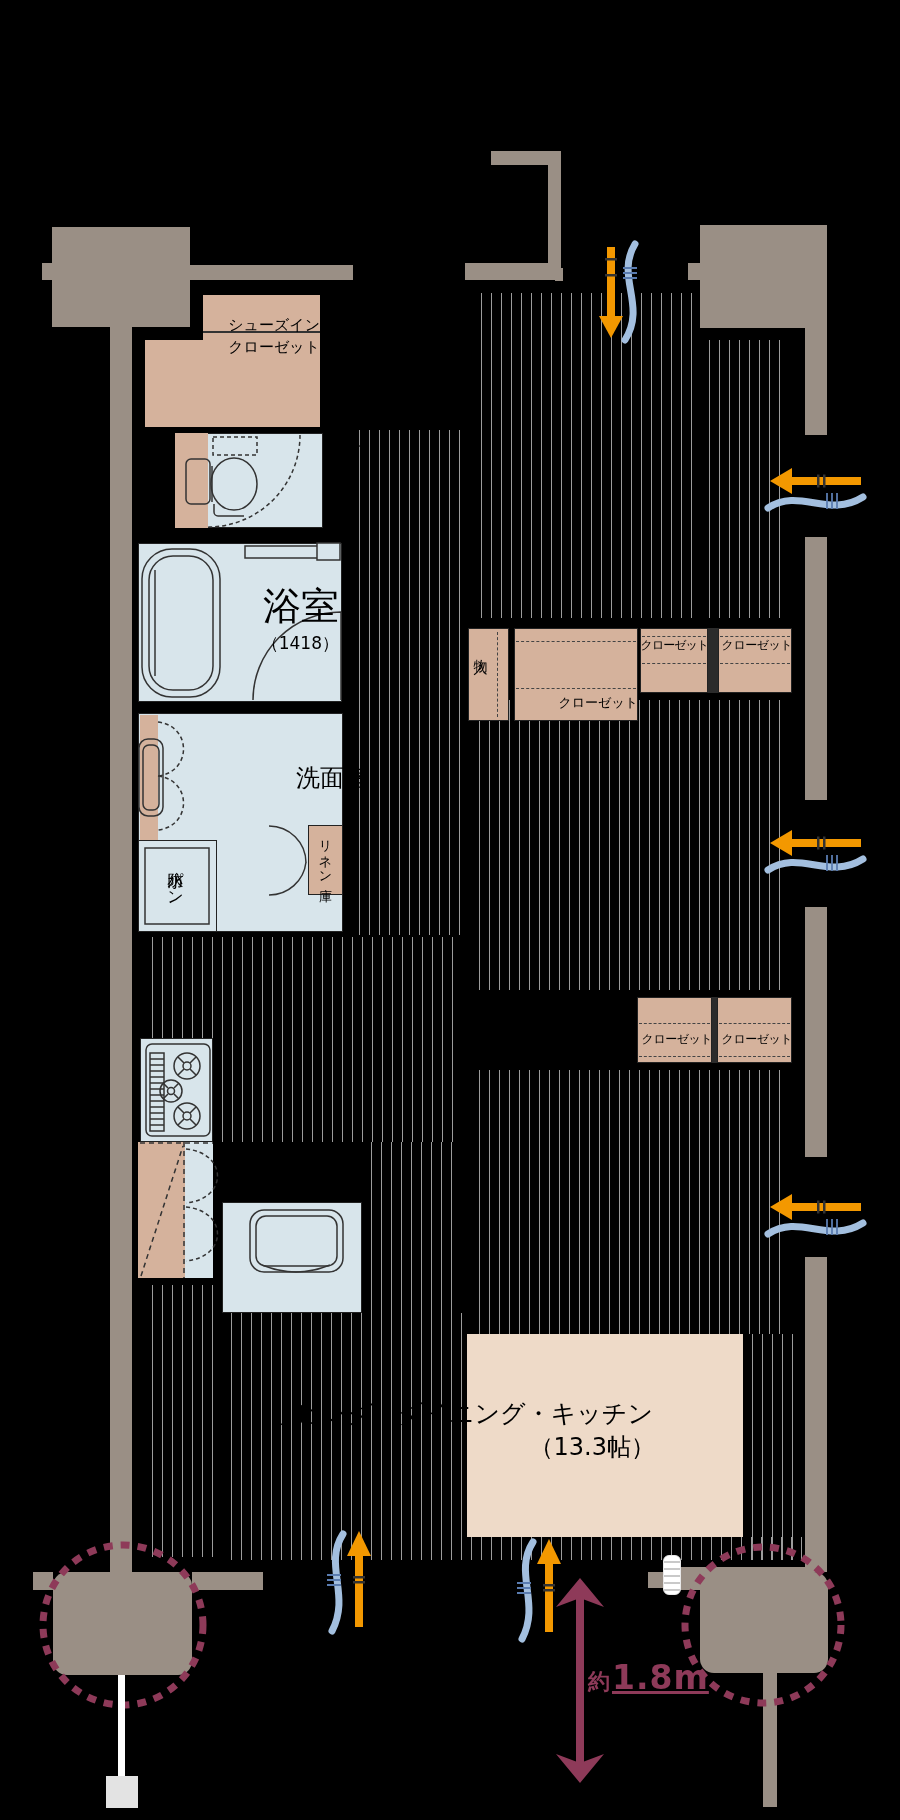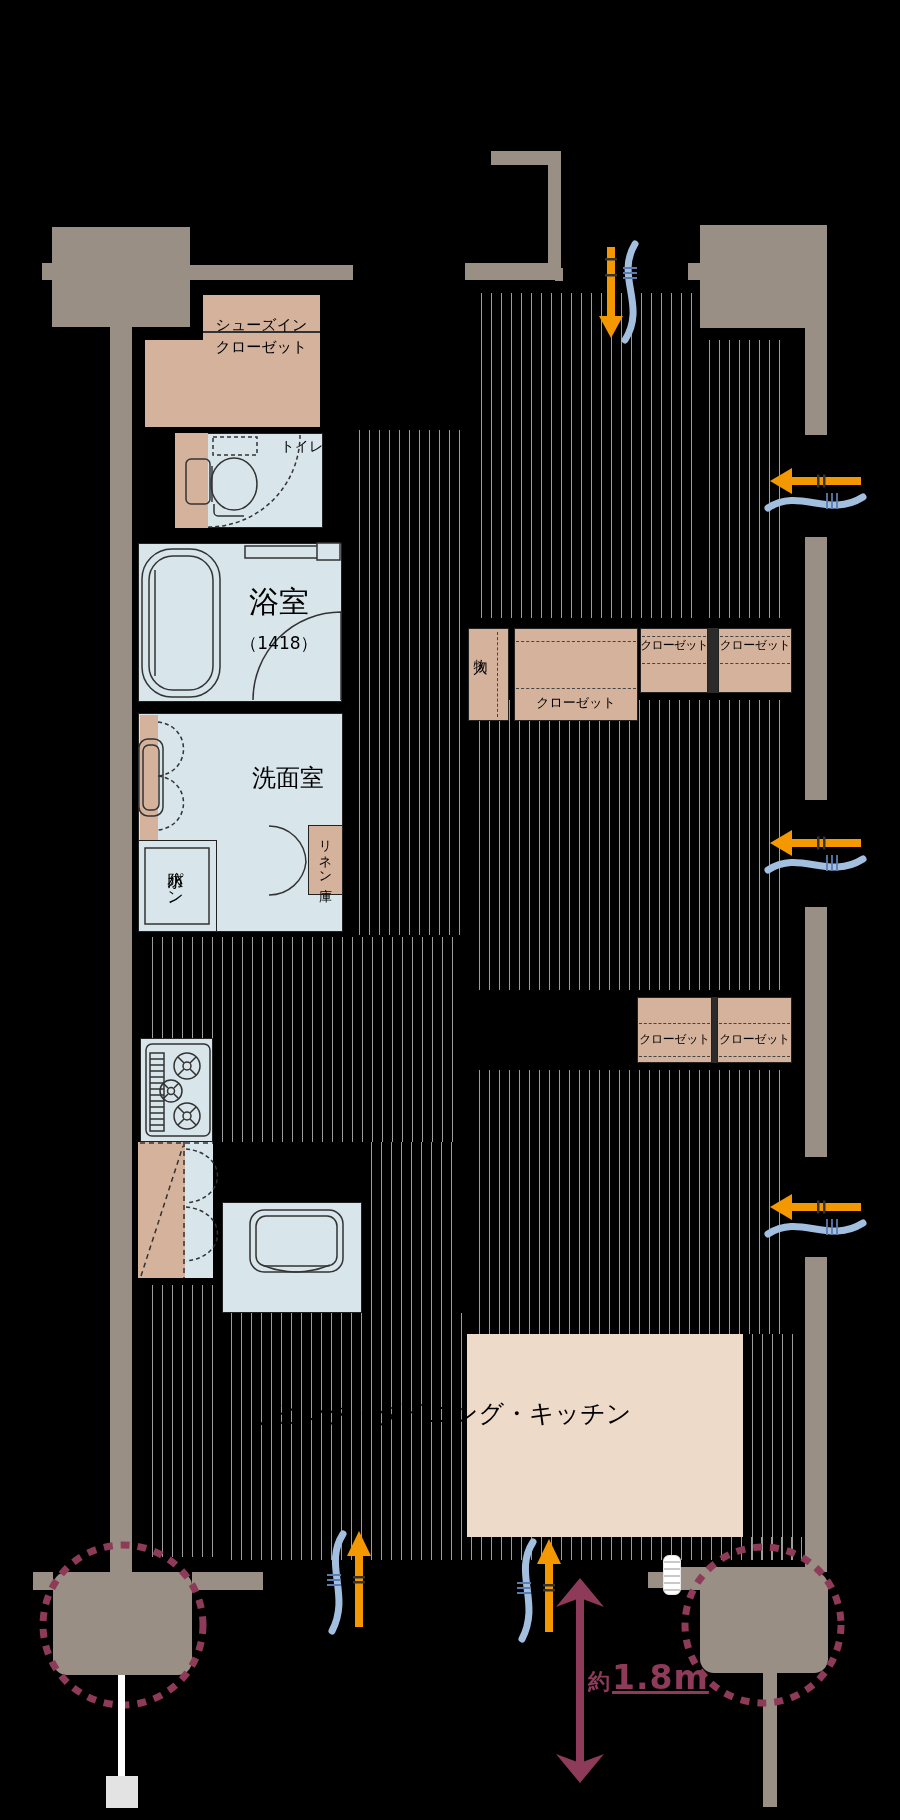--- a/index.html
+++ b/index.html
@@ -2,21 +2,21 @@
 <html><head>
 <meta charset="utf-8">
 <style>
   html,body{margin:0;padding:0;background:#000;}
   #plan{position:relative;width:900px;height:1820px;background:#000;overflow:hidden;
         font-family:"DejaVu Sans","Liberation Sans",sans-serif;}
   .layer{position:absolute;left:0;top:0;width:900px;height:1820px;pointer-events:none;}
   .abs{position:absolute;}
   svg.layer{display:block;}
   .lbl{position:absolute;color:#000;line-height:1.15;white-space:nowrap;}
-  .lbl.c{text-align:center;}
+  .lbl.c{text-align:right;}
   .lbl.vert{writing-mode:vertical-rl;text-orientation:upright;letter-spacing:1px;}
   #measure-label{position:absolute;display:flex;align-items:baseline;gap:2px;font-weight:700;}
   #measure-label .small{font-size:22px;}
   #measure-label .big{font-size:33px;letter-spacing:1px;text-decoration:underline;}
 </style>
 </head>
 <body>
 
 <div id="plan" style="background: rgb(0, 0, 0);">
   <div class="layer" id="hatch-layer">
@@ -139,32 +139,33 @@
       <rect x="250" y="1210" width="93" height="62" rx="14"></rect>
       <rect x="256" y="1216" width="81" height="50" rx="10"></rect>
       <path d="M262,1265 Q296,1279 330,1265"></path>
     </g>
   </svg>
 
   <div class="layer" id="label-layer">
       <div class="lbl c" style="left: 203px; top: 317px; width: 117px; font-size: 15px;">シューズイン</div>
       <div class="lbl c" style="left: 203px; top: 339px; width: 117px; font-size: 15px;">クローゼット</div>
       <div class="lbl c" style="left: 242px; top: 438px; width: 120px; font-size: 14px;">トイレ</div>
-      <div class="lbl c" style="left: 219px; top: 585px; width: 120px; font-size: 30px;">浴室</div>
+      <div class="lbl c" style="left: 219px; top: 585px; width: 120px; font-size: 38px;">浴室</div>
       <div class="lbl c" style="left: 219px; top: 617px; width: 120px; font-size: 17px; margin-top: 17px;">（1418）</div>
       <div class="lbl c" style="left: 208px; top: 765px; width: 160px; font-size: 24px;">洗面室</div>
       <div class="lbl vert" style="left: 166px; top: 859px; font-size: 16px;">防水パン</div>
       <div class="lbl vert" style="left: 317px; top: 831px; font-size: 13px;">リネン庫</div>
       <div class="lbl vert" style="left: 473px; top: 648px; font-size: 14px;">物入</div>
       <div class="lbl c" style="left: 514px; top: 696px; width: 124px; font-size: 13px;">クローゼット</div>
       <div class="lbl c" style="left: 640px; top: 639px; width: 68px; font-size: 12px; letter-spacing: -1px;">クローゼット</div>
       <div class="lbl c" style="left: 718px; top: 639px; width: 74px; font-size: 12px; letter-spacing: -0.5px;">クローゼット</div>
       <div class="lbl c" style="left: 637px; top: 1033px; width: 75px; font-size: 12px; letter-spacing: -0.5px;">クローゼット</div>
       <div class="lbl c" style="left: 717px; top: 1033px; width: 75px; font-size: 12px; letter-spacing: -0.5px;">クローゼット</div>
-      <div class="lbl c" style="left: 240px; top: 1400px; width: 400px; font-size: 25px;">リビング・ダイニング・キッチン</div>
+      <div class="lbl c" style="left: 253px; top: 1400px; width: 400px; font-size: 25px;">リビング・ダイニング・キッチン</div>
+      <div class="lbl c" style="left: 255px; top: 1434px; width: 400px; font-size: 24px;">（13.3帖）</div>
     </div>
 
   <svg class="layer" id="annot-layer" viewBox="0 0 900 1820">
     <g id="circle-group">
         <circle cx="123" cy="1625" r="80" fill="none" stroke="#8e3a59" stroke-width="7" stroke-dasharray="9 8"></circle>
         <circle cx="763" cy="1625" r="78" fill="none" stroke="#8e3a59" stroke-width="7" stroke-dasharray="9 8"></circle>
       </g>
     <g id="measure-group">
         <polygon points="580,1578 556,1607 580,1598 604,1607" fill="#8e3a59"></polygon>
         <polygon points="580,1783 556,1754 580,1763 604,1754" fill="#8e3a59"></polygon>

